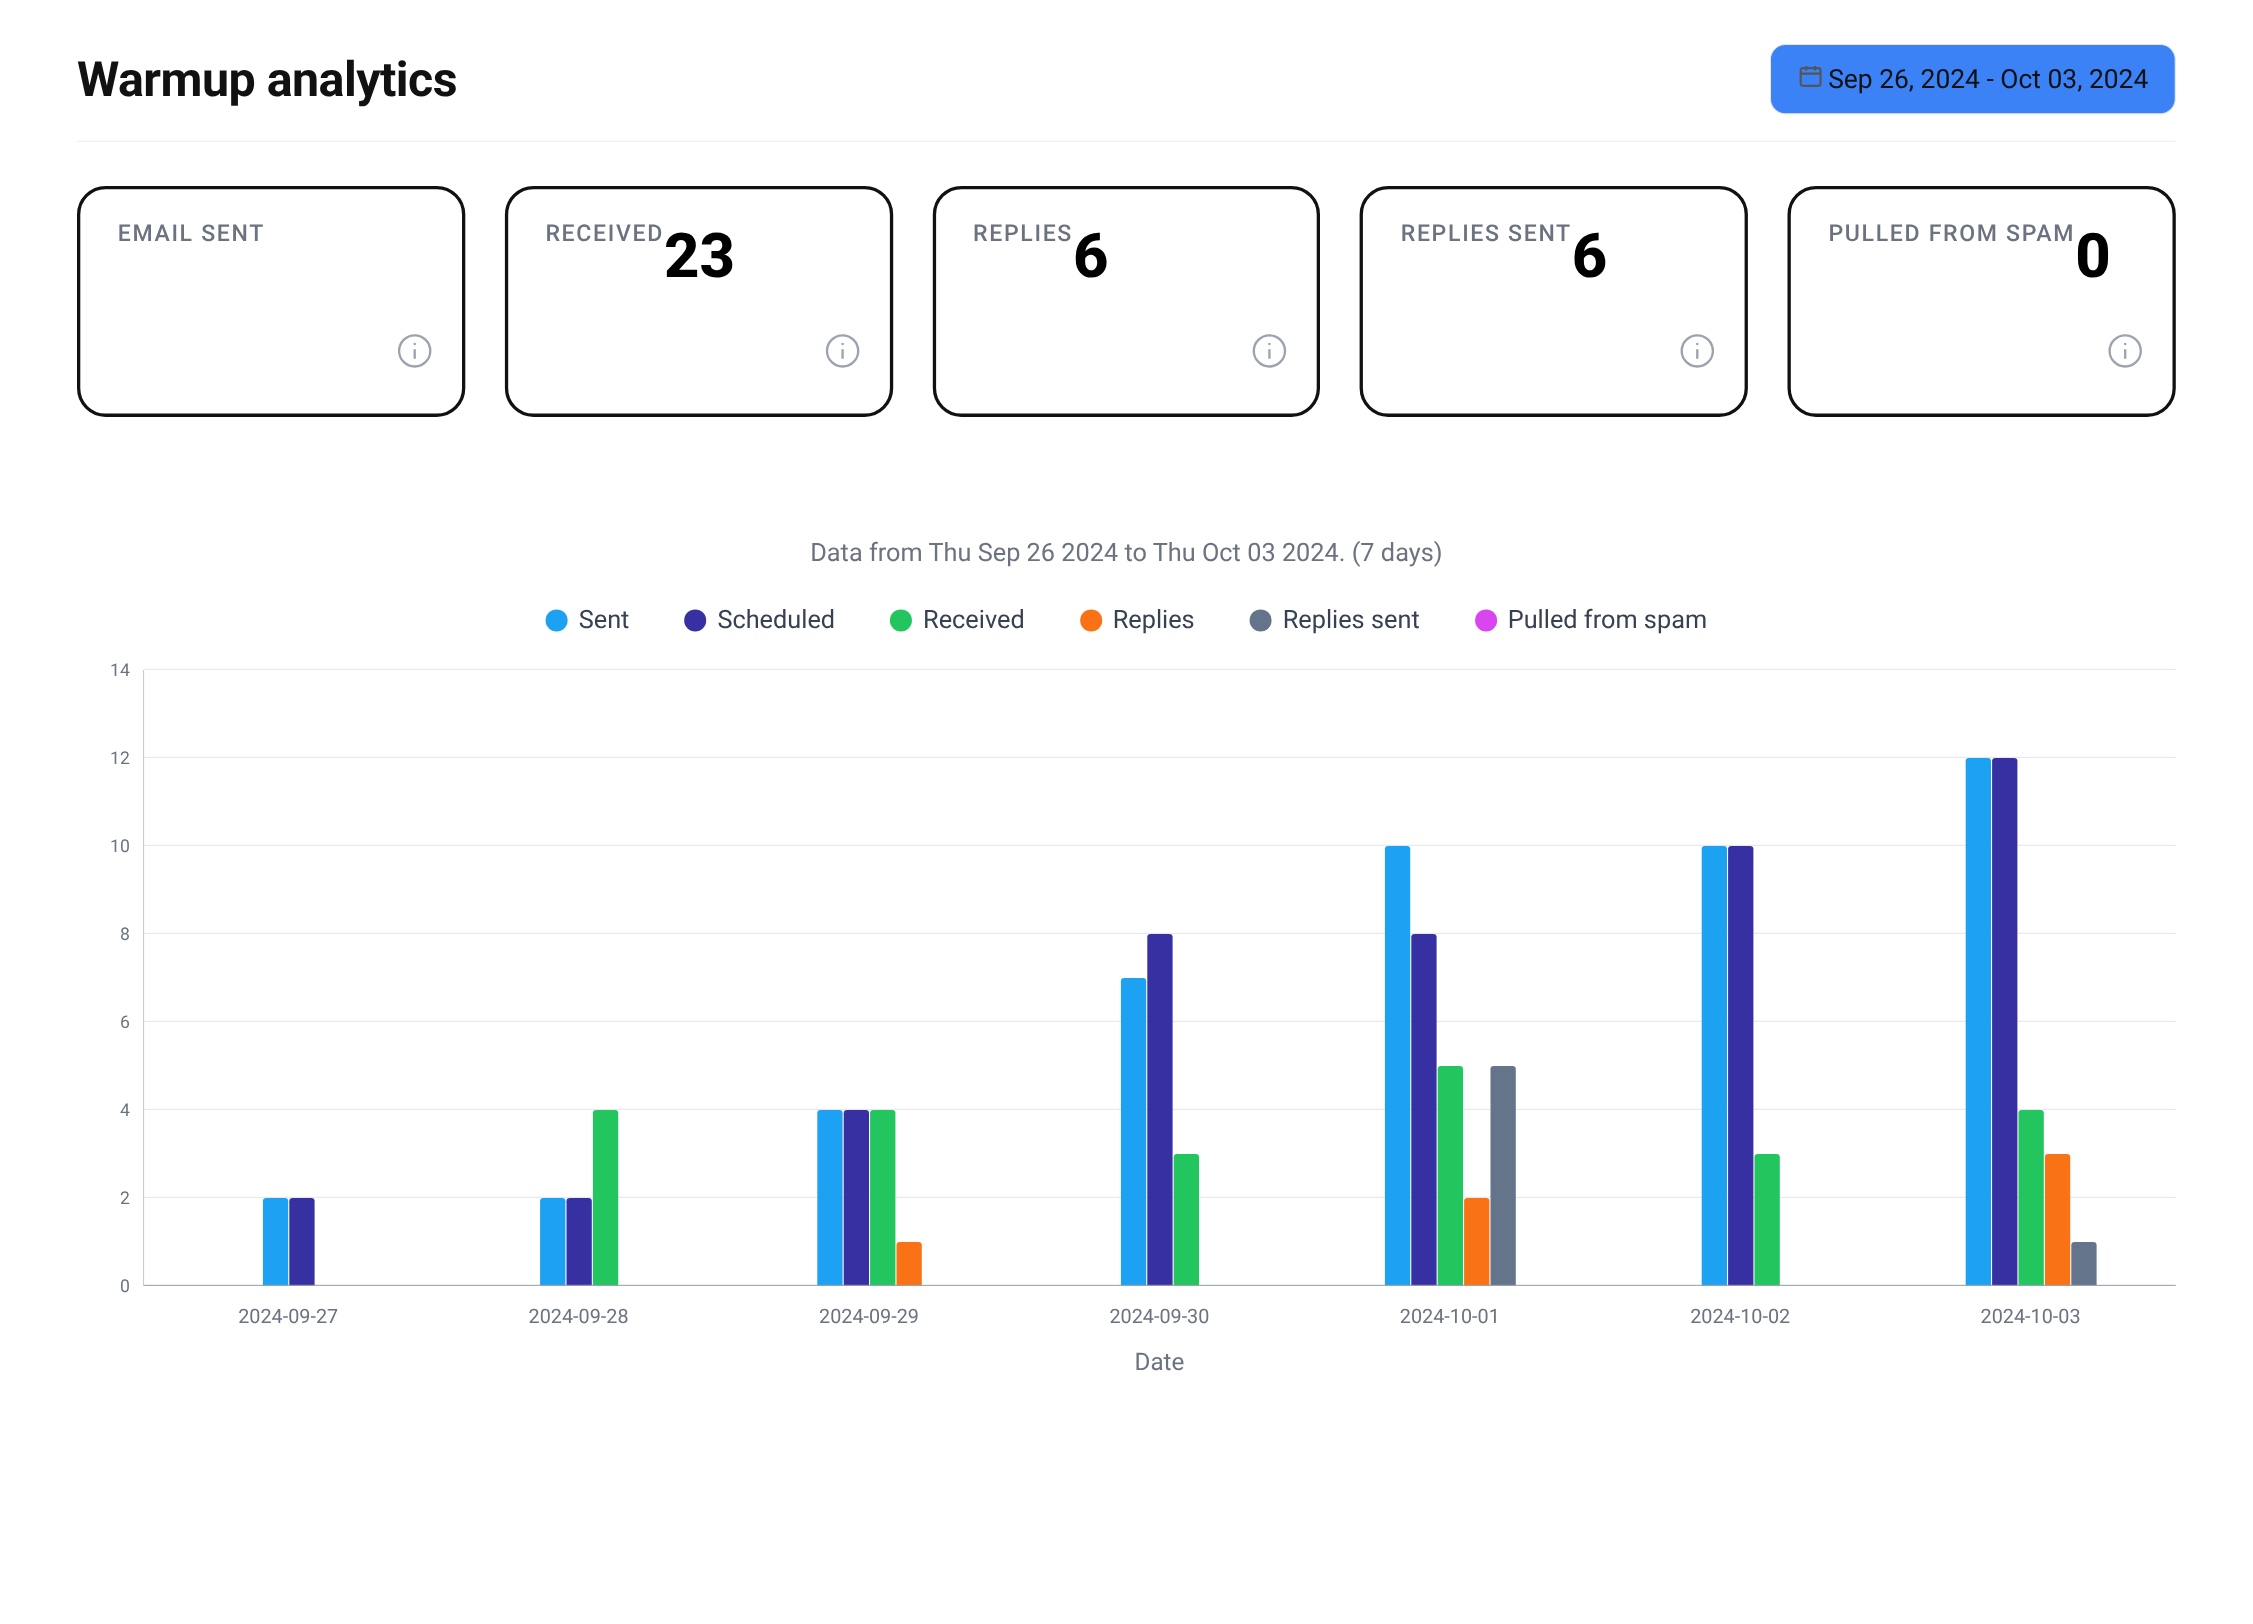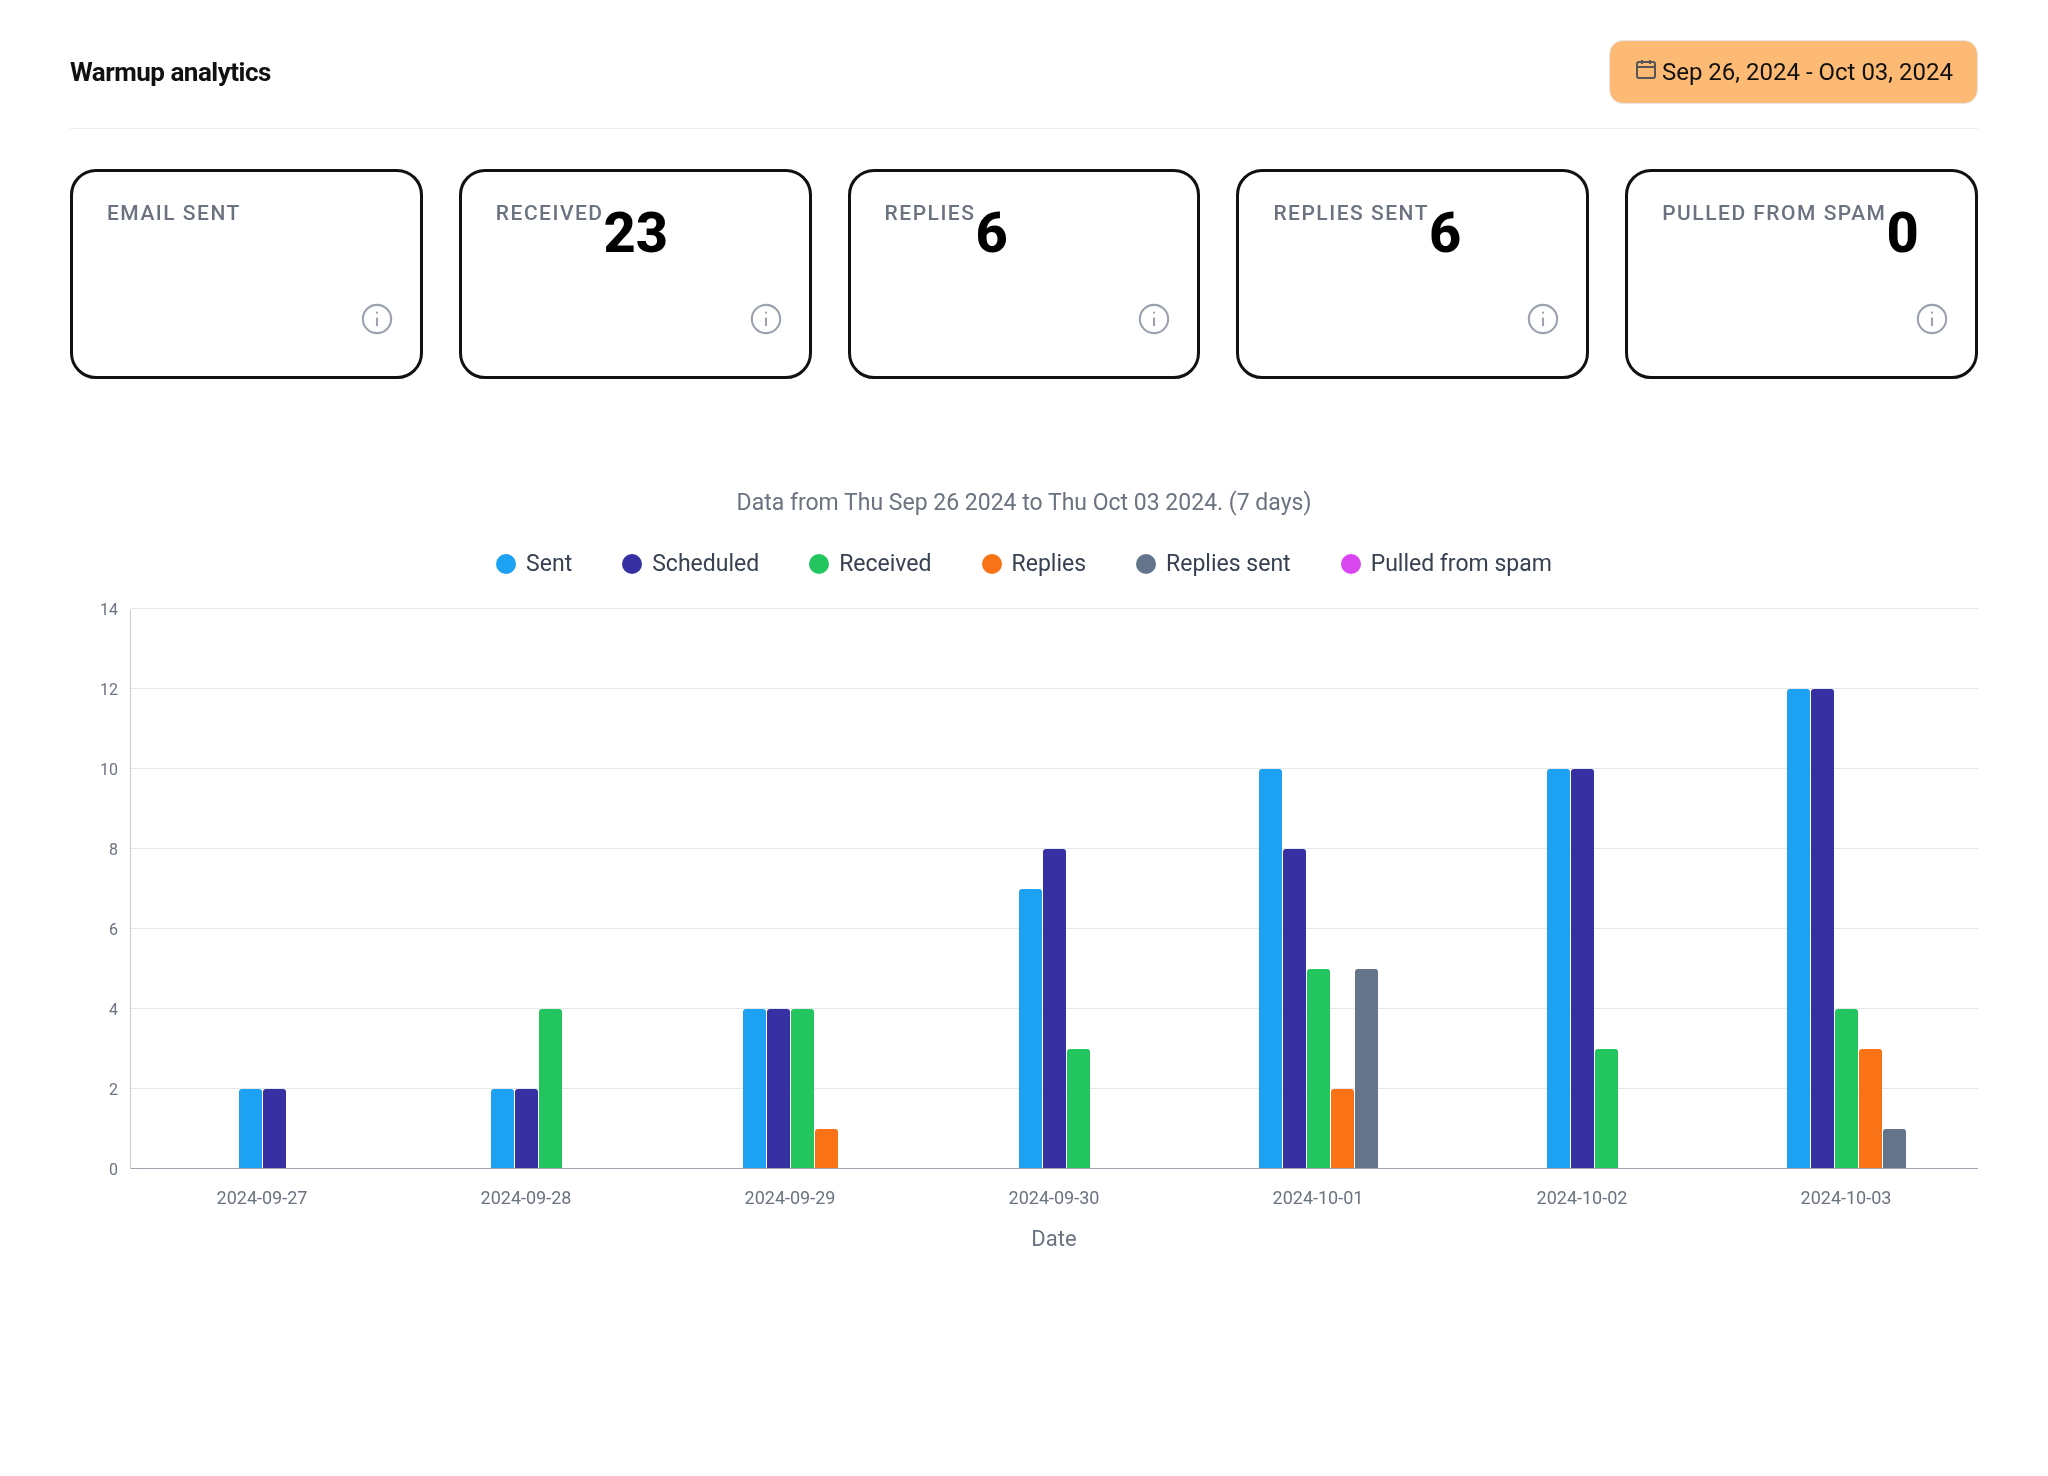--- a/index.html
+++ b/index.html
@@ -12,32 +12,32 @@
   }
   .header {
     display: flex;
     justify-content: space-between;
     align-items: center;
     padding-bottom: 24px;
     border-bottom: 1px solid #eee;
     margin-bottom: 40px;
   }
   .page-title {
-    font-size: 26px;
+    font-size: 44px;
     font-weight: 700;
     letter-spacing: -0.5px;
   }
   .date-picker {
     display: flex;
     align-items: center;
     gap: 4px;
     padding: 16px 24px;
     border: 1px solid #e5e7eb;
     border-radius: 14px;
-    background: #fdba74;
+    background: #3b82f6;
     font-size: 24px;
     color: #111;
     cursor: pointer;
   }
   .date-picker svg { width: 24px; height: 24px; stroke: #555; }
   .cards {
     display: flex;
     gap: 36px;
     margin-bottom: 110px;
   }

